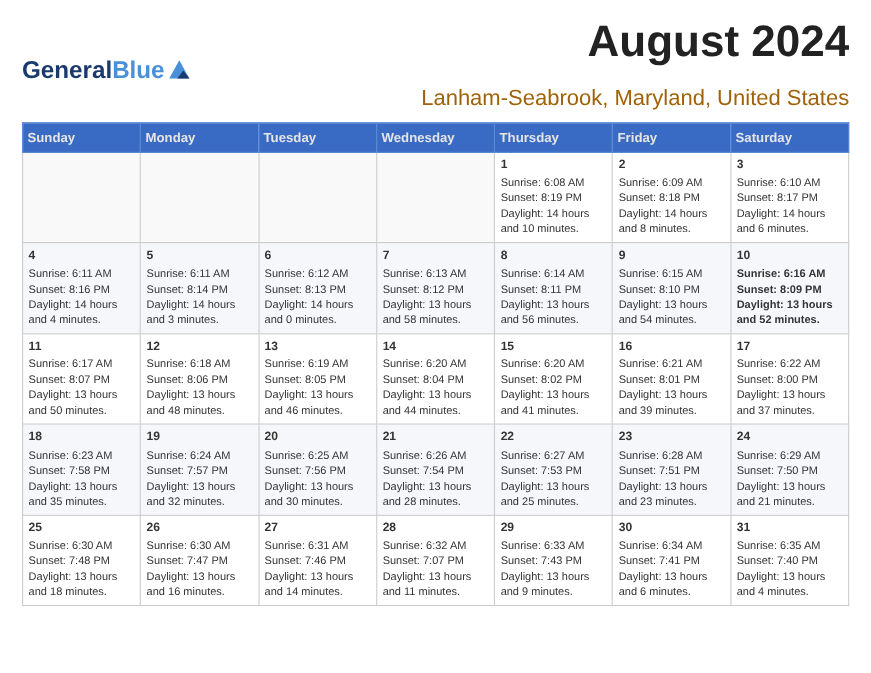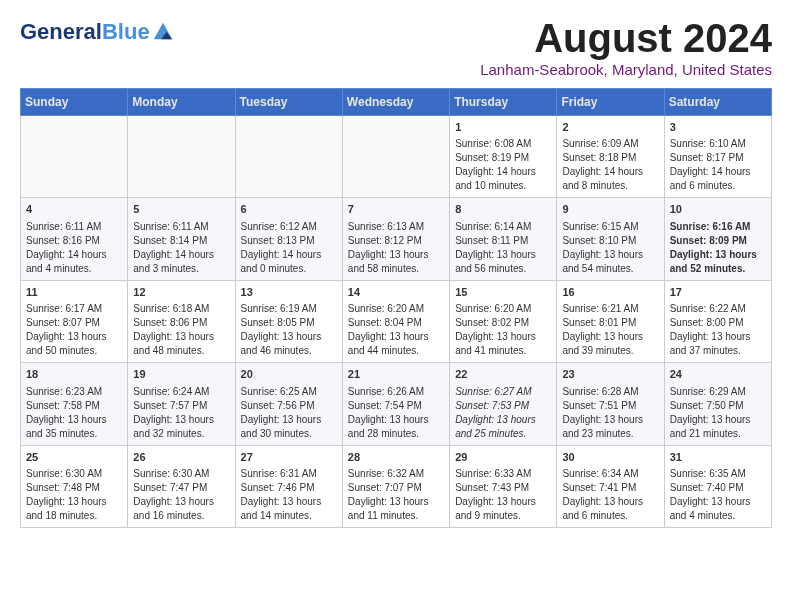--- a/index.html
+++ b/index.html
@@ -37,22 +37,23 @@
     }
     .title-area {
       text-align: right;
     }
     .month-year {
       font-size: 40px;
       font-weight: bold;
       color: #222;
     }
     .location {
-      font-size: 15px;
-      color: #701a75;
+      font-size: 20px;
+      color: #a16207;
+      margin-top: 17px;
     }
     table {
       width: 100%;
       border-collapse: collapse;
       table-layout: fixed;
     }
     thead tr th {
       background-color: #3a6bc4;
       color: #e5e5e5;
       font-size: 12px;
@@ -87,21 +88,21 @@
     td.empty {
       background: #f9f9f9;
     }
   </style>
 </head>
 <body>
 
 <div class="header-area">
   <div class="logo">
     <div>
-      <div style="display:flex;align-items:center;">
+      <div style="display:flex;align-items:center;margin-top:32px;">
         <span class="logo-text">General<span>Blue</span></span>
         <svg class="logo-icon" viewBox="0 0 24 24" fill="none">
           <polygon points="12,2 22,20 2,20" fill="#4a90d9"></polygon>
           <polygon points="16,12 22,20 10,20" fill="#1a3a6e"></polygon>
         </svg>
       </div>
     </div>
   </div>
   <div class="title-area">
     <div class="month-year">August 2024</div>
@@ -275,21 +276,21 @@
         </td>
         <td>
           <span class="day-num">21</span>
           <div class="day-info" style="white-space: pre-line;">Sunrise: 6:26 AM
 Sunset: 7:54 PM
 Daylight: 13 hours
 and 28 minutes.</div>
         </td>
         <td>
           <span class="day-num">22</span>
-          <div class="day-info" style="white-space: pre-line; font-style: italic;">Sunrise: 6:27 AM
+          <div class="day-info" style="white-space: pre-line;">Sunrise: 6:27 AM
 Sunset: 7:53 PM
 Daylight: 13 hours
 and 25 minutes.</div>
         </td>
         <td>
           <span class="day-num">23</span>
           <div class="day-info" style="white-space: pre-line;">Sunrise: 6:28 AM
 Sunset: 7:51 PM
 Daylight: 13 hours
 and 23 minutes.</div>

